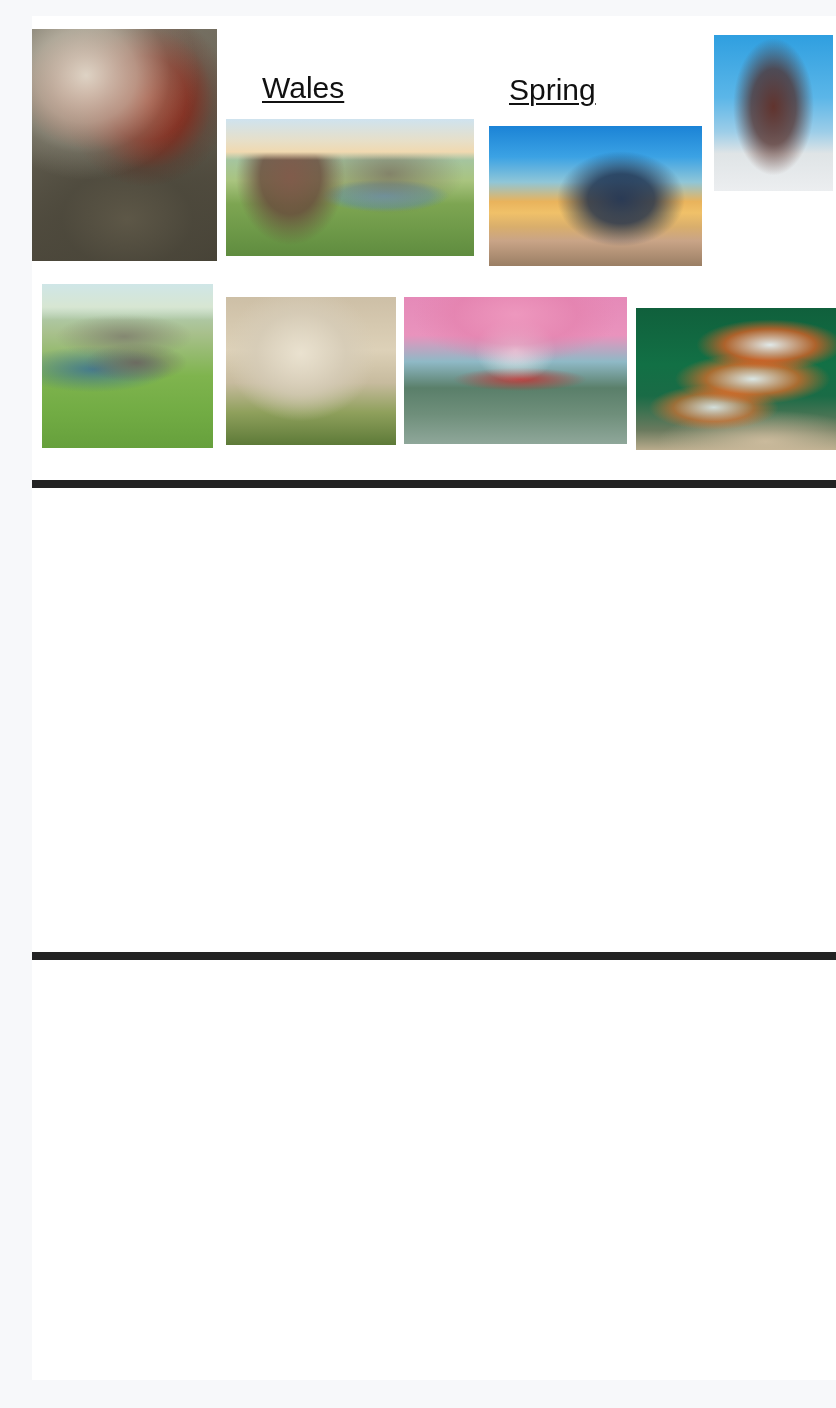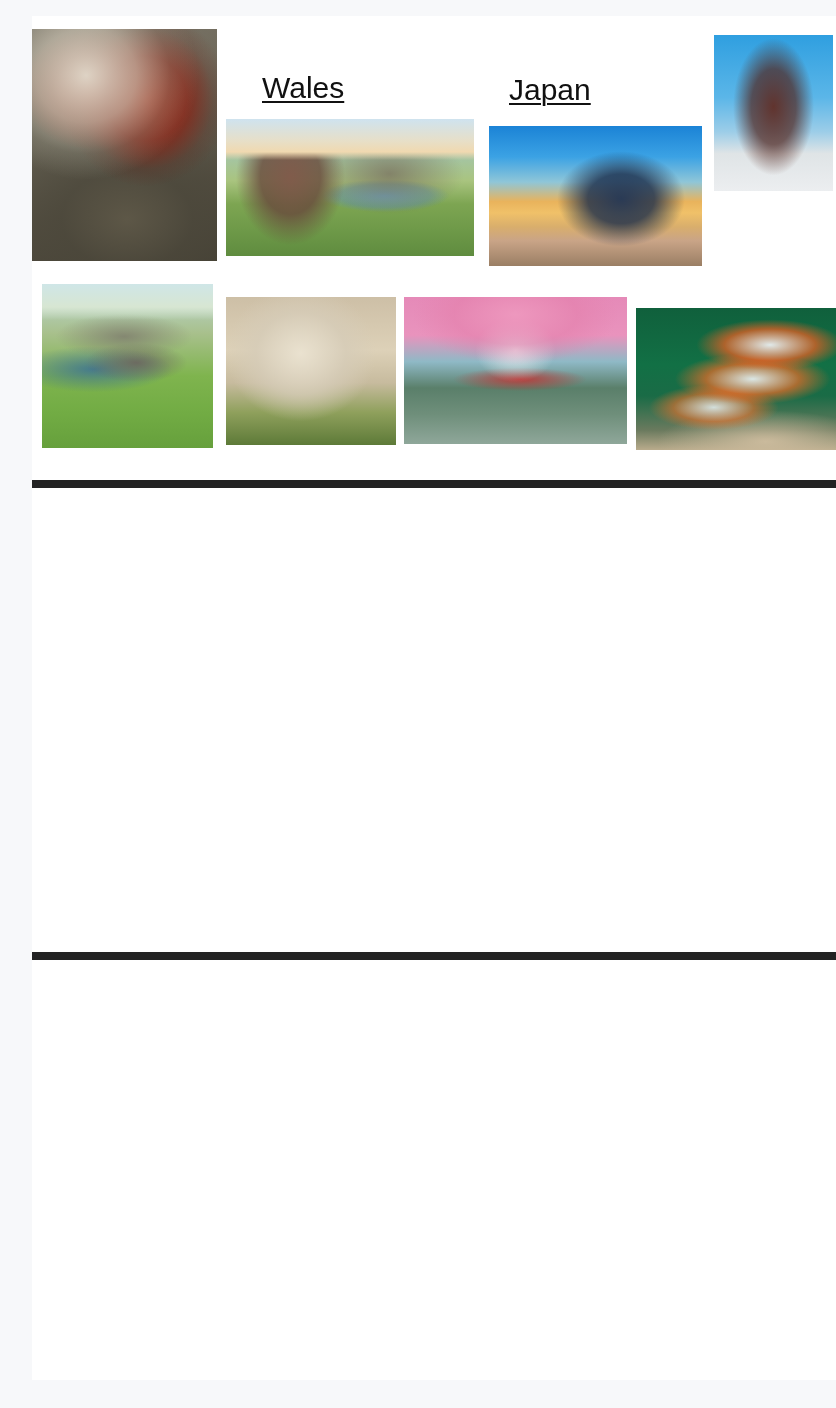--- a/index.html
+++ b/index.html
@@ -214,21 +214,21 @@
     <div class="photo" id="photo-dragon"></div>
     <div class="photo" id="photo-wales-land"></div>
     <div class="photo" id="photo-fuji"></div>
     <div class="photo" id="photo-pagoda"></div>
     <div class="photo" id="photo-castle"></div>
     <div class="photo" id="photo-sheep"></div>
     <div class="photo" id="photo-blossom"></div>
     <div class="photo" id="photo-koi"></div>
 
     <h2 class="country-title" id="title-wales">Wales</h2>
-    <h2 class="country-title" id="title-japan">Japan</h2>
+    <h2 class="country-title" id="title-japan">Spring</h2>
   </section>
 
   <div class="divider" id="divider-1"></div>
 
   <section class="slide" id="slide-intro">
     <h1 class="slide-heading" id="heading-haiku">We are going to write a Haiku Poem</h1>
 
     <p class="body-text" id="txt-japanese-poem">This is a Japanese Poem.</p>
 
     <p class="body-text" id="txt-traditionally">Traditionally about nature, feelings or seasons.</p>

